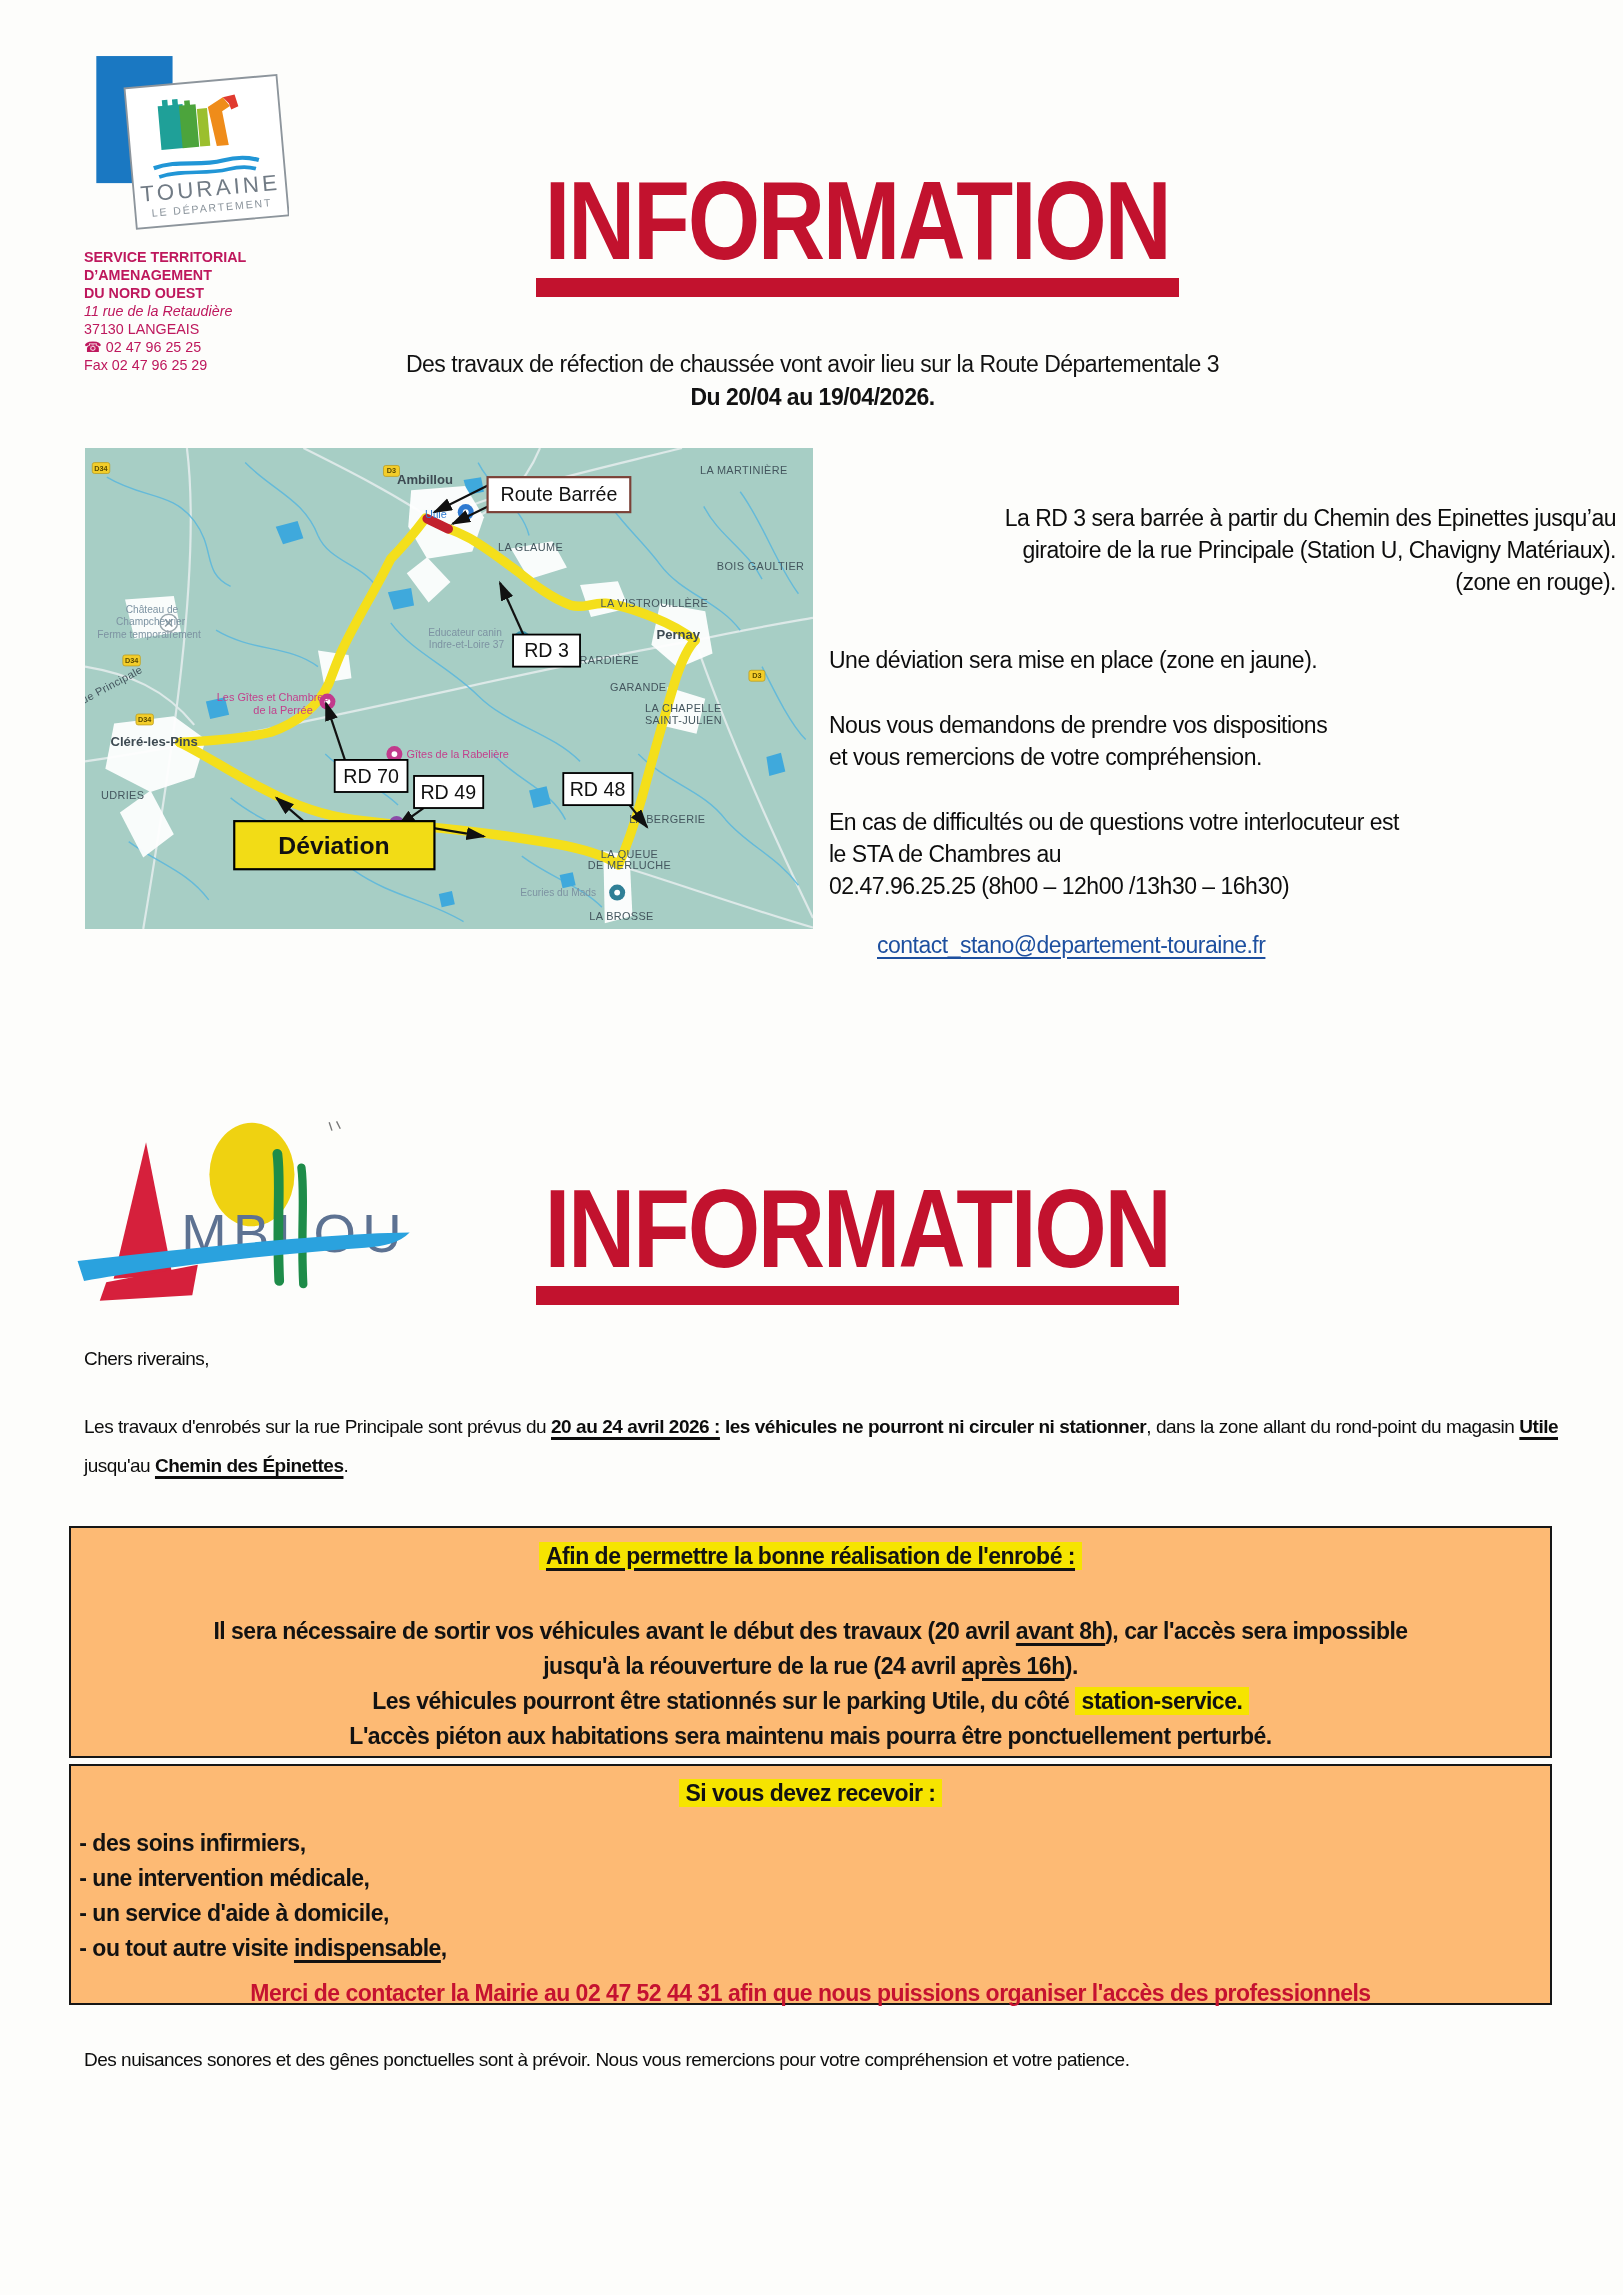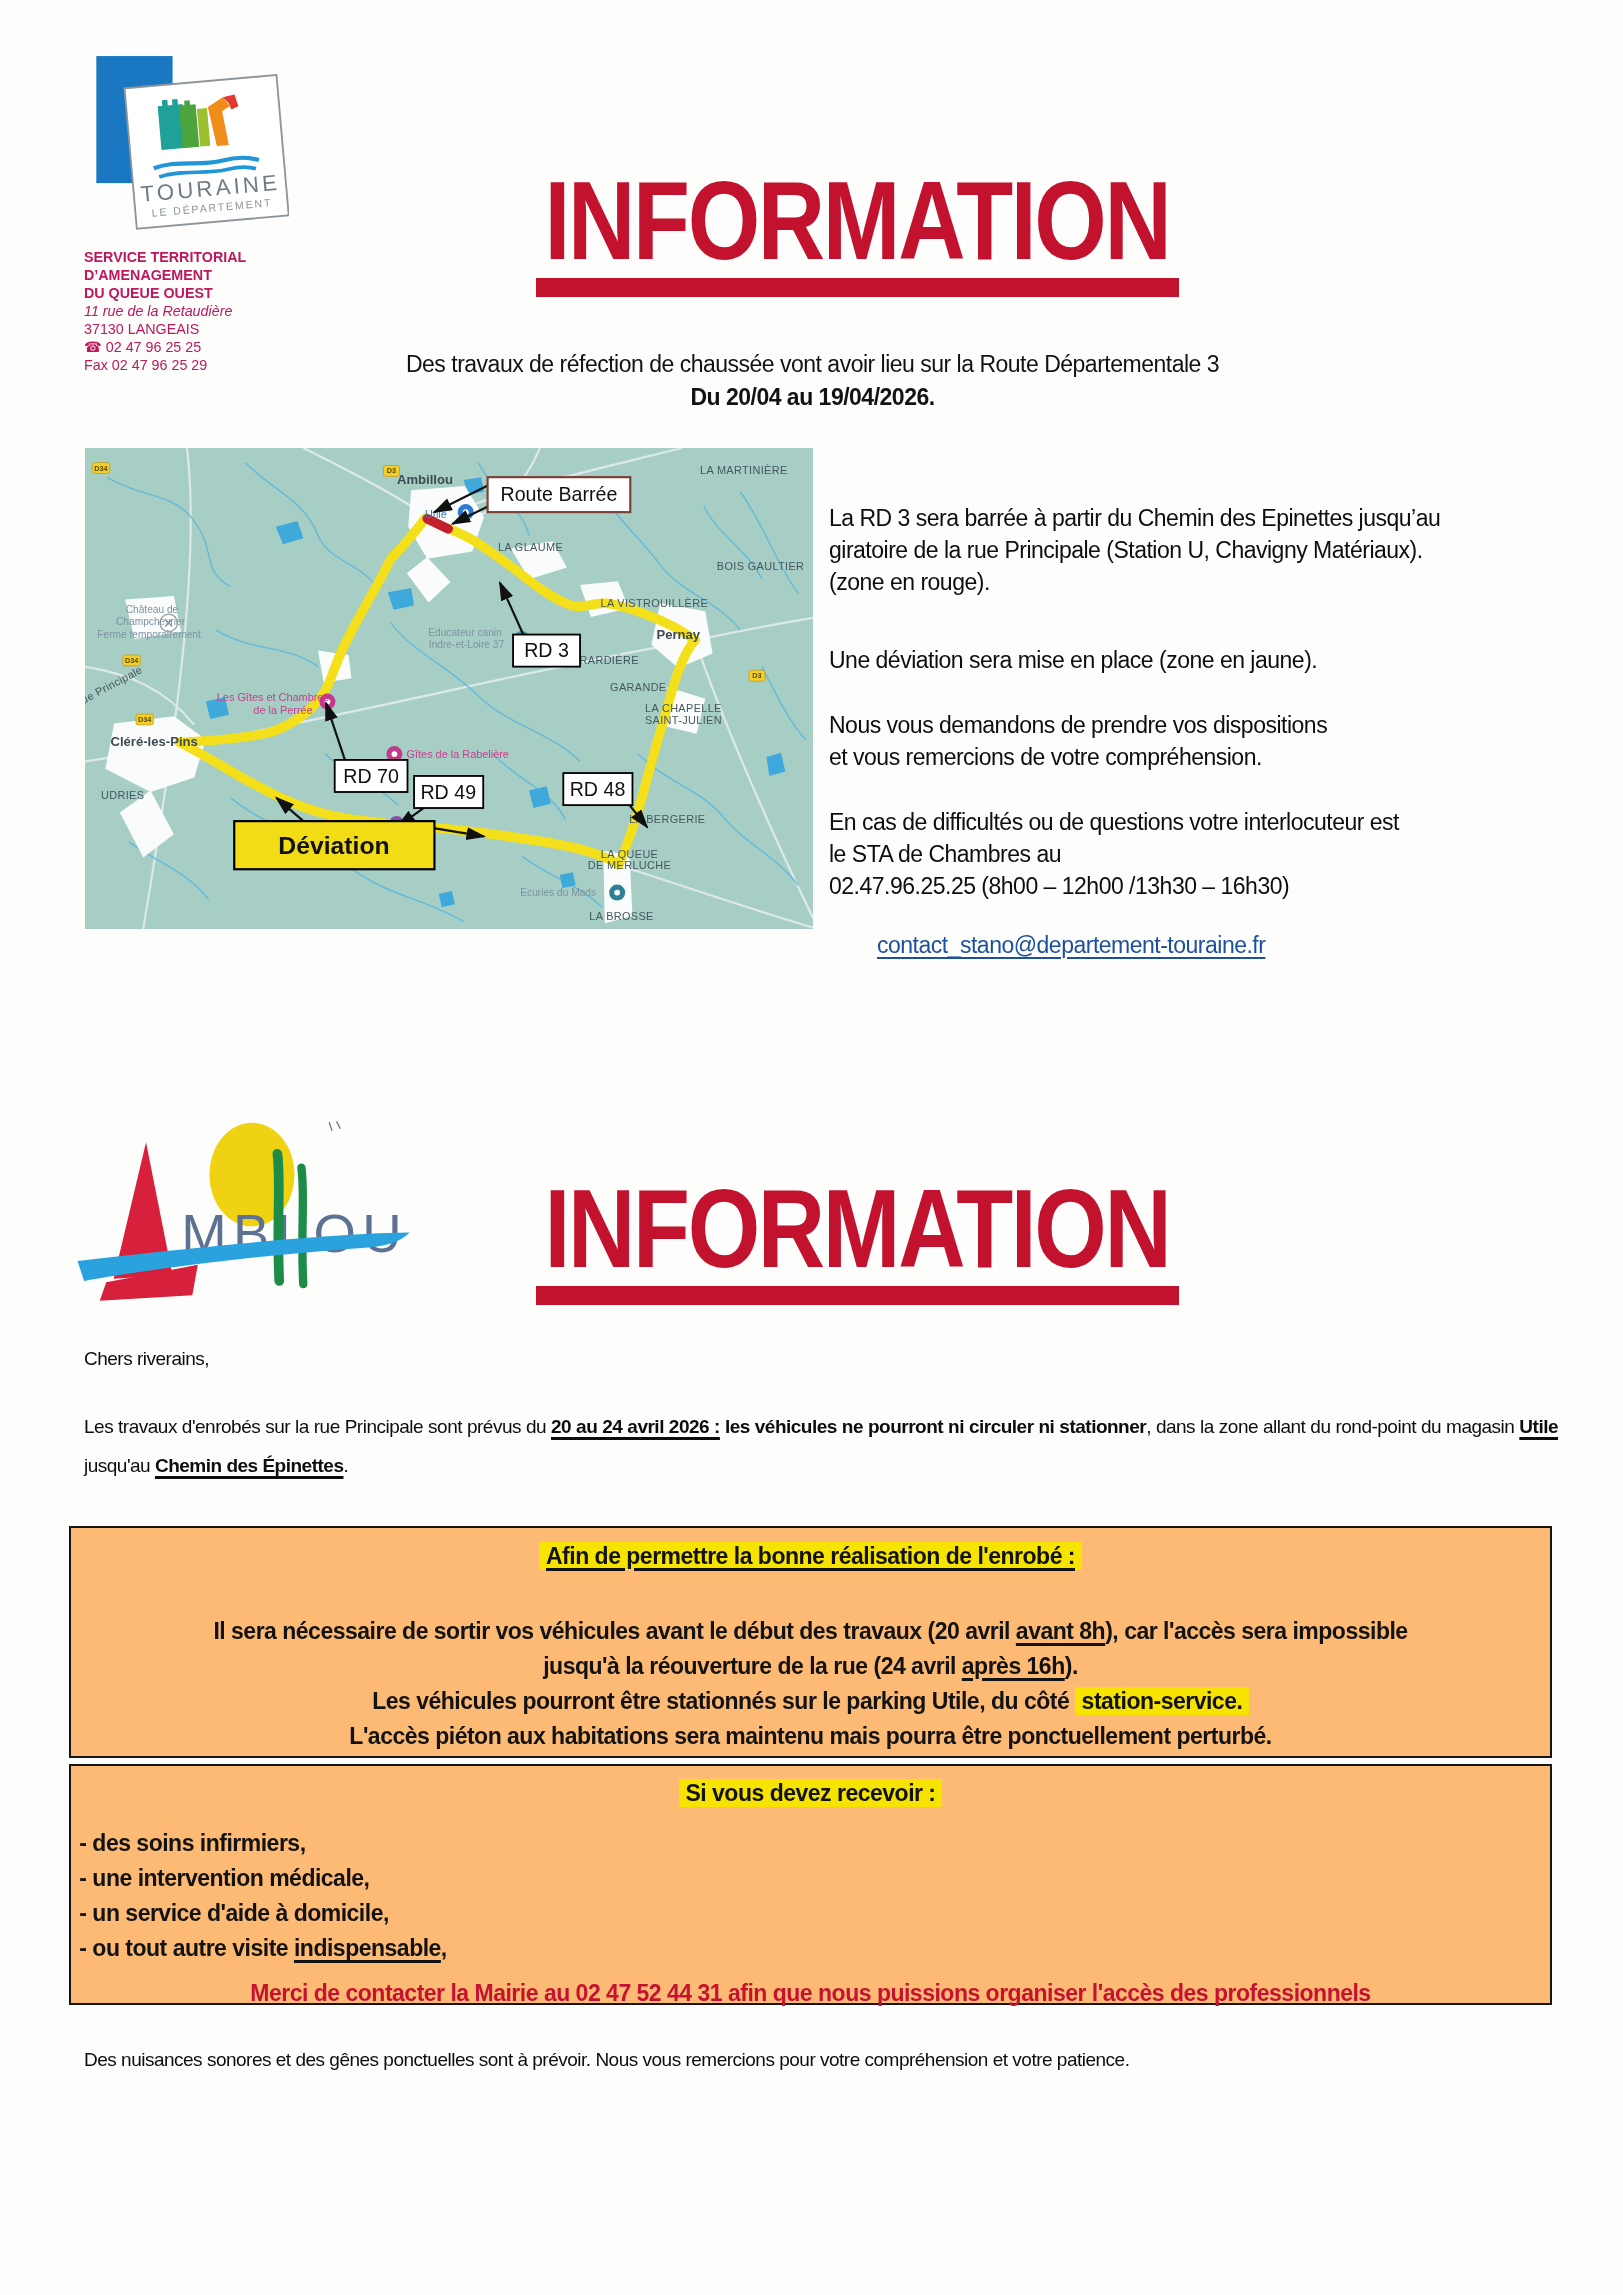--- a/index.html
+++ b/index.html
@@ -60,21 +60,21 @@
       <path d="M140,248 C 190,233 240,253 290,244 C 320,239 345,241 368,250" fill="none" stroke="#2196d6" stroke-width="9"></path>
       <path d="M150,268 C 200,255 250,272 300,264 C 325,260 345,262 360,268" fill="none" stroke="#2196d6" stroke-width="8"></path>
       <text x="258" y="318" text-anchor="middle" font-size="48" letter-spacing="7" fill="#717b85">TOURAINE</text>
       <text x="258" y="352" text-anchor="middle" font-size="23" letter-spacing="4" fill="#8b949c">LE DÉPARTEMENT</text>
     </g>
   </svg>
 
   <div class="abs addr" style="left:84px;top:248px;">
     <div class="b">SERVICE TERRITORIAL</div>
     <div class="b">D’AMENAGEMENT</div>
-    <div class="b">DU QUEUE OUEST</div>
+    <div class="b">DU NORD OUEST</div>
     <div class="i">11 rue de la Retaudière</div>
     <div>37130 LANGEAIS</div>
     <div>☎ 02 47 96 25 25</div>
     <div>Fax 02 47 96 25 29</div>
   </div>
 
   <div class="abs big-title" style="left:464px;top:168px;width:787px;">
     <span>INFORMATION</span>
   </div>
   <div class="abs redbar" style="left:536px;top:278px;width:643px;height:18.5px;"></div>
@@ -237,21 +237,21 @@
       <text class="mbox-t" x="393" y="459">RD 70</text>
       <rect x="657" y="446" width="95" height="44" fill="#ffffff" stroke="#000" stroke-width="2.5"></rect>
       <text class="mbox-t" x="704" y="477">RD 48</text>
       <rect x="452" y="450" width="95" height="44" fill="#ffffff" stroke="#000" stroke-width="2.5"></rect>
       <text class="mbox-t" x="499" y="481">RD 49</text>
       <rect x="205" y="512" width="275" height="66" fill="#f2dc16" stroke="#000" stroke-width="3"></rect>
       <text x="342" y="557" font-size="34" font-weight="bold" fill="#111">Déviation</text>
     </g>
   </svg>
 
-  <div class="abs side" style="left:829px;top:502px;">
+  <div class="abs side" style="left:829px;top:502px;text-align:right;">
     <div>La RD 3 sera barrée à partir du Chemin des Epinettes jusqu’au</div>
     <div>giratoire de la rue Principale (Station U, Chavigny Matériaux).</div>
     <div>(zone en rouge).</div>
   </div>
   <div class="abs side" style="left:829px;top:644px;">Une déviation sera mise en place (zone en jaune).</div>
   <div class="abs side" style="left:829px;top:709px;">
     <div>Nous vous demandons de prendre vos dispositions</div>
     <div>et vous remercions de votre compréhension.</div>
   </div>
   <div class="abs side" style="left:829px;top:806px;">

